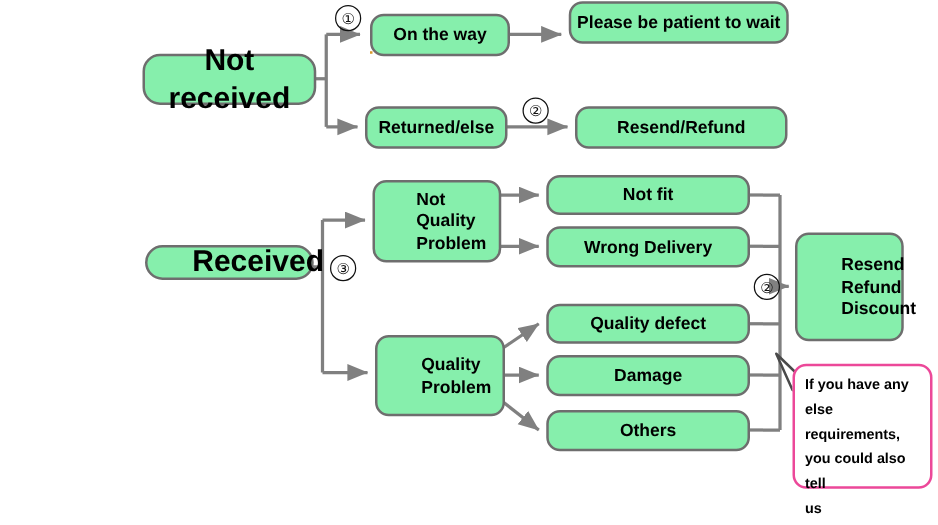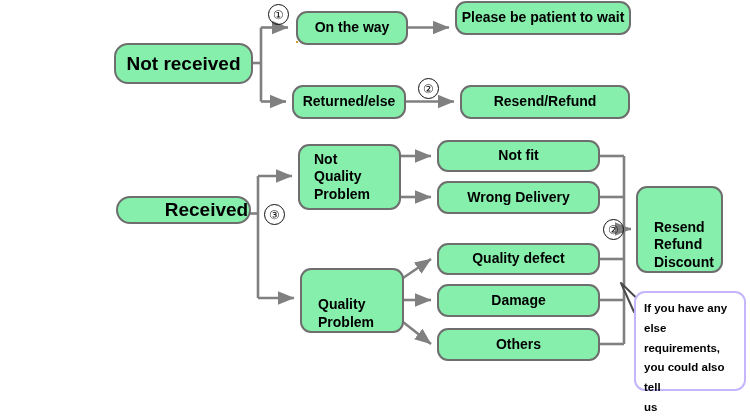--- a/index.html
+++ b/index.html
@@ -36,40 +36,40 @@
     display: flex;
     align-items: center;
     justify-content: center;
     color: #000000;
     font-weight: bold;
     line-height: 1.25;
     text-align: center;
     z-index: 3;
   }
   .node.big {
-    font-size: 19px;
+    font-size: 24px;
     border-width: 2px;
     border-radius: 14px;
   }
   .node.mid {
     font-size: 14px;
   }
   .node.multiline {
     flex-direction: column;
     align-items: flex-start;
     justify-content: center;
     text-align: left;
     padding-left: 14px;
   }
   .node.multiline.centerish {
     padding-left: 16px;
-    justify-content: flex-end;
   }
   .node.multiline span {
     display: block;
+    margin-left: 19px;
   }
   .marker {
     position: absolute;
     z-index: 4;
     width: 19px;
     height: 19px;
     border: 1.5px solid #111111;
     border-radius: 50%;
     display: flex;
     align-items: center;
@@ -77,21 +77,21 @@
     font-size: 12px;
     font-weight: normal;
     color: #111111;
     background: transparent;
     line-height: 1;
   }
   .callout {
     position: absolute;
     box-sizing: border-box;
     background: #ffffff;
-    border: 2px solid #c4b5fd;
+    border: 2px solid #ec4899;
     border-radius: 11px;
     z-index: 3;
     padding: 6px 7px 4px 8px;
     font-size: 11.5px;
     font-weight: bold;
     color: #000000;
     line-height: 1.72;
     text-align: left;
   }
   .dot {

